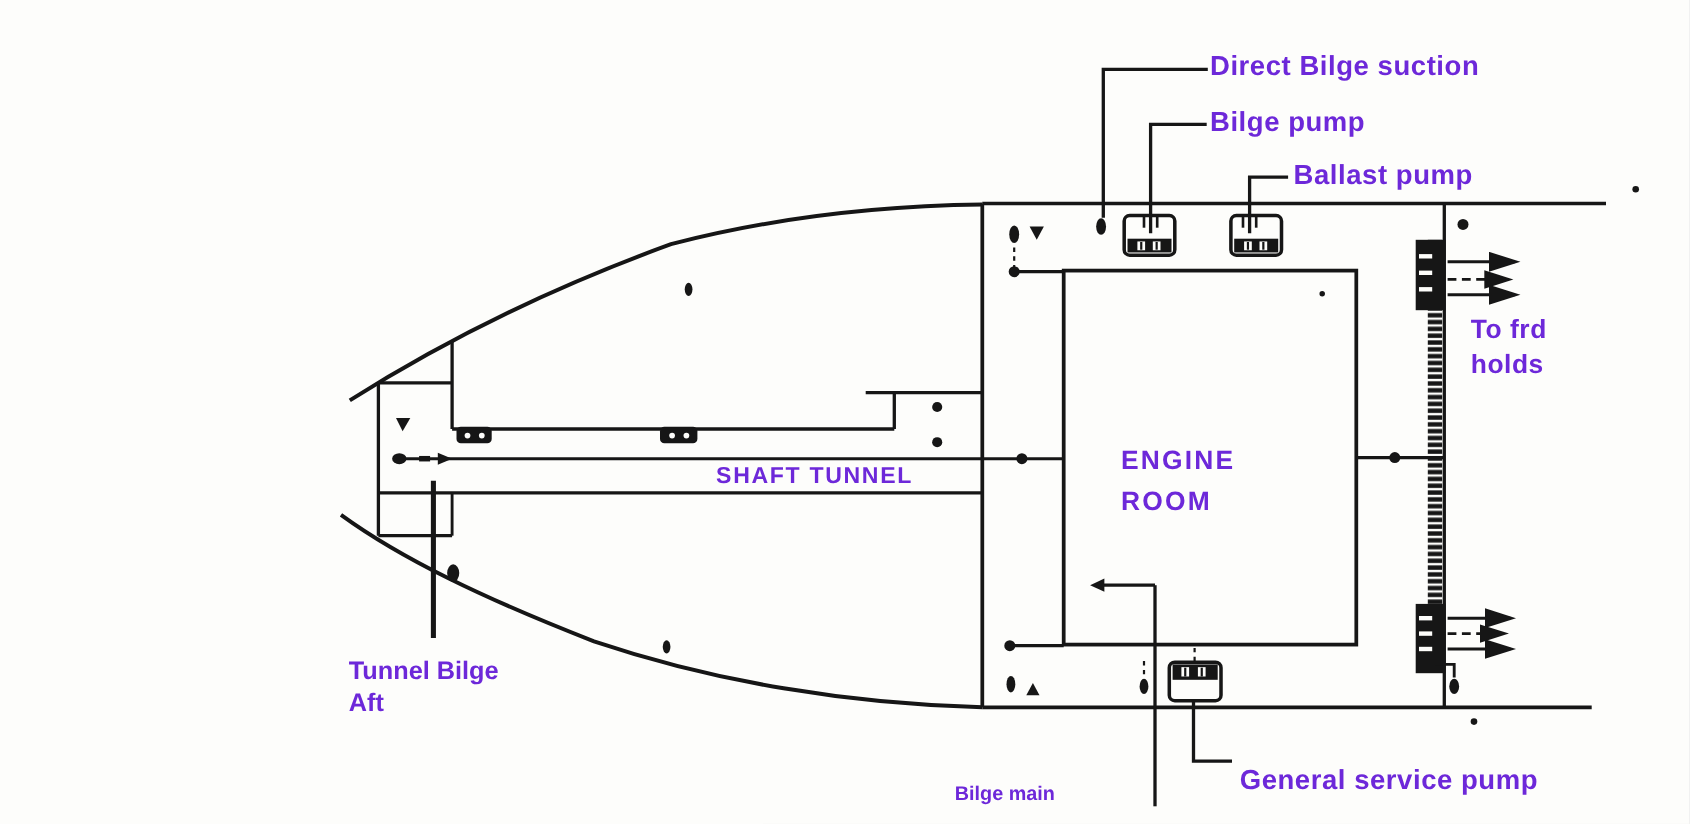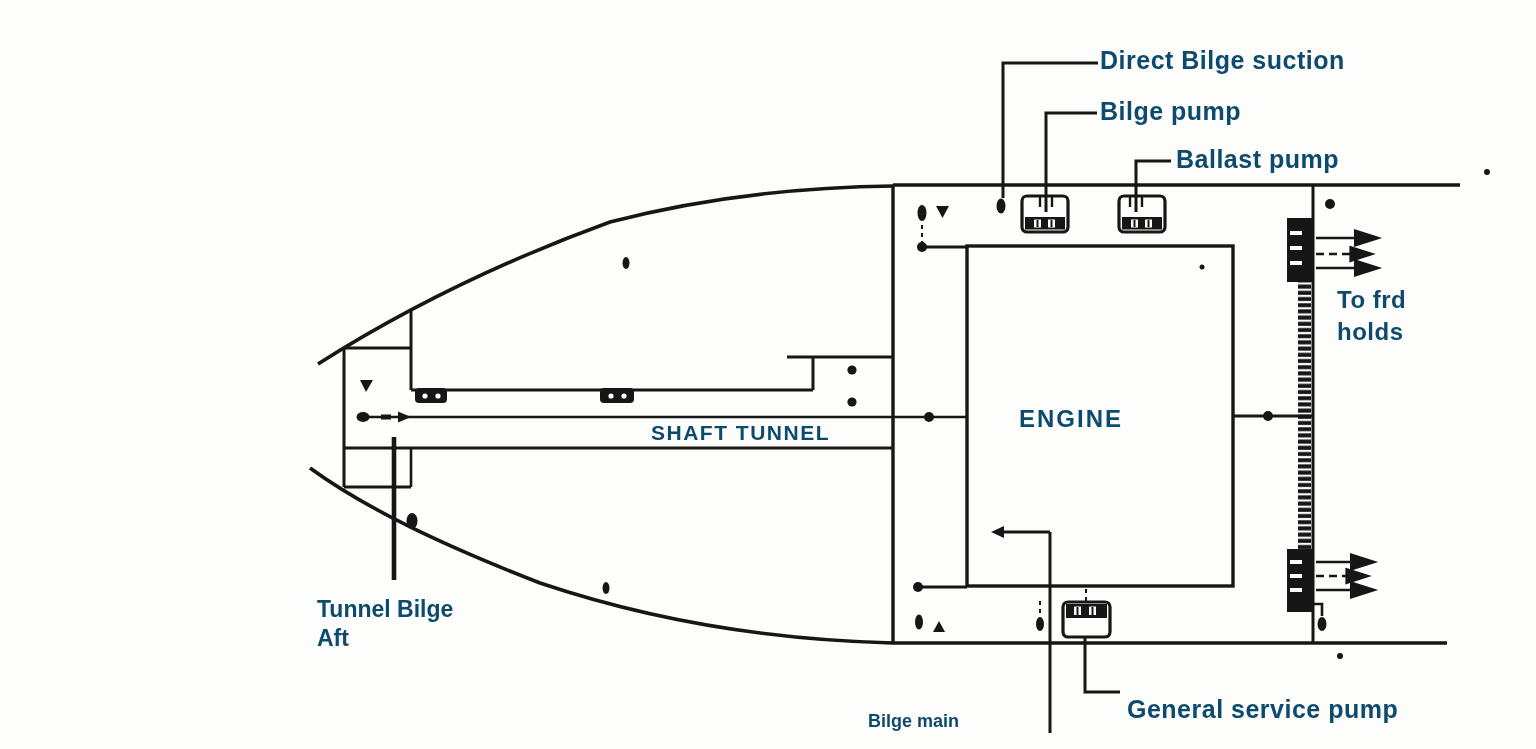--- a/index.html
+++ b/index.html
@@ -1,21 +1,21 @@
 <!DOCTYPE html>
 <html><head>
 <meta charset="utf-8">
 <style>
   html,body{margin:0;padding:0;background:#e8e8e8;}
   #stage{
     position:relative;width:1536px;height:749px;background:#fdfdfb;
     overflow:hidden;font-family:"Liberation Sans",sans-serif;color:#151515;
   }
   #linework{position:absolute;left:0;top:0;}
-  .lbl{position:absolute;font-weight:700;color:#0c4a6e;white-space:nowrap;}
+  .lbl{position:absolute;font-weight:700;color:#6d28d9;white-space:nowrap;}
   .lbl-scan{letter-spacing:.5px;}
   #lbl-direct{left:1100px;top:46px;font-size:25px;}
   #lbl-bilge-pump{left:1100px;top:97px;font-size:25px;text-align:center;}
   #lbl-ballast-pump{left:1176px;top:145px;font-size:25px;}
   #lbl-to-frd{left:1337px;top:284px;font-size:24px;line-height:32px;}
   #lbl-engine{left:1019px;top:400px;width:160px;
               font-size:24px;line-height:38px;letter-spacing:2px;}
   #lbl-shaft{left:651px;top:421px;font-size:21px;letter-spacing:1.5px;}
   #lbl-tunnel-well{left:317px;top:595px;font-size:23px;line-height:29px;letter-spacing:0;}
   #lbl-gsp{left:1127px;top:679px;font-size:25px;margin-top:16px;}
@@ -195,20 +195,21 @@
 
   <div class="lbl lbl-scan" id="lbl-ballast-pump">Ballast pump</div>
 
   <div class="lbl lbl-scan" id="lbl-to-frd">
     <div>To frd</div>
     <div>holds</div>
   </div>
 
   <div class="lbl lbl-scan" id="lbl-engine">
     <div>ENGINE</div>
+    <div>ROOM</div>
   </div>
 
   <div class="lbl lbl-scan" id="lbl-shaft">SHAFT TUNNEL</div>
 
   <div class="lbl" id="lbl-tunnel-well">
     <div>Tunnel Bilge</div>
     <div>Aft</div>
   </div>
 
   <div class="lbl lbl-scan" id="lbl-gsp">General service pump</div>

